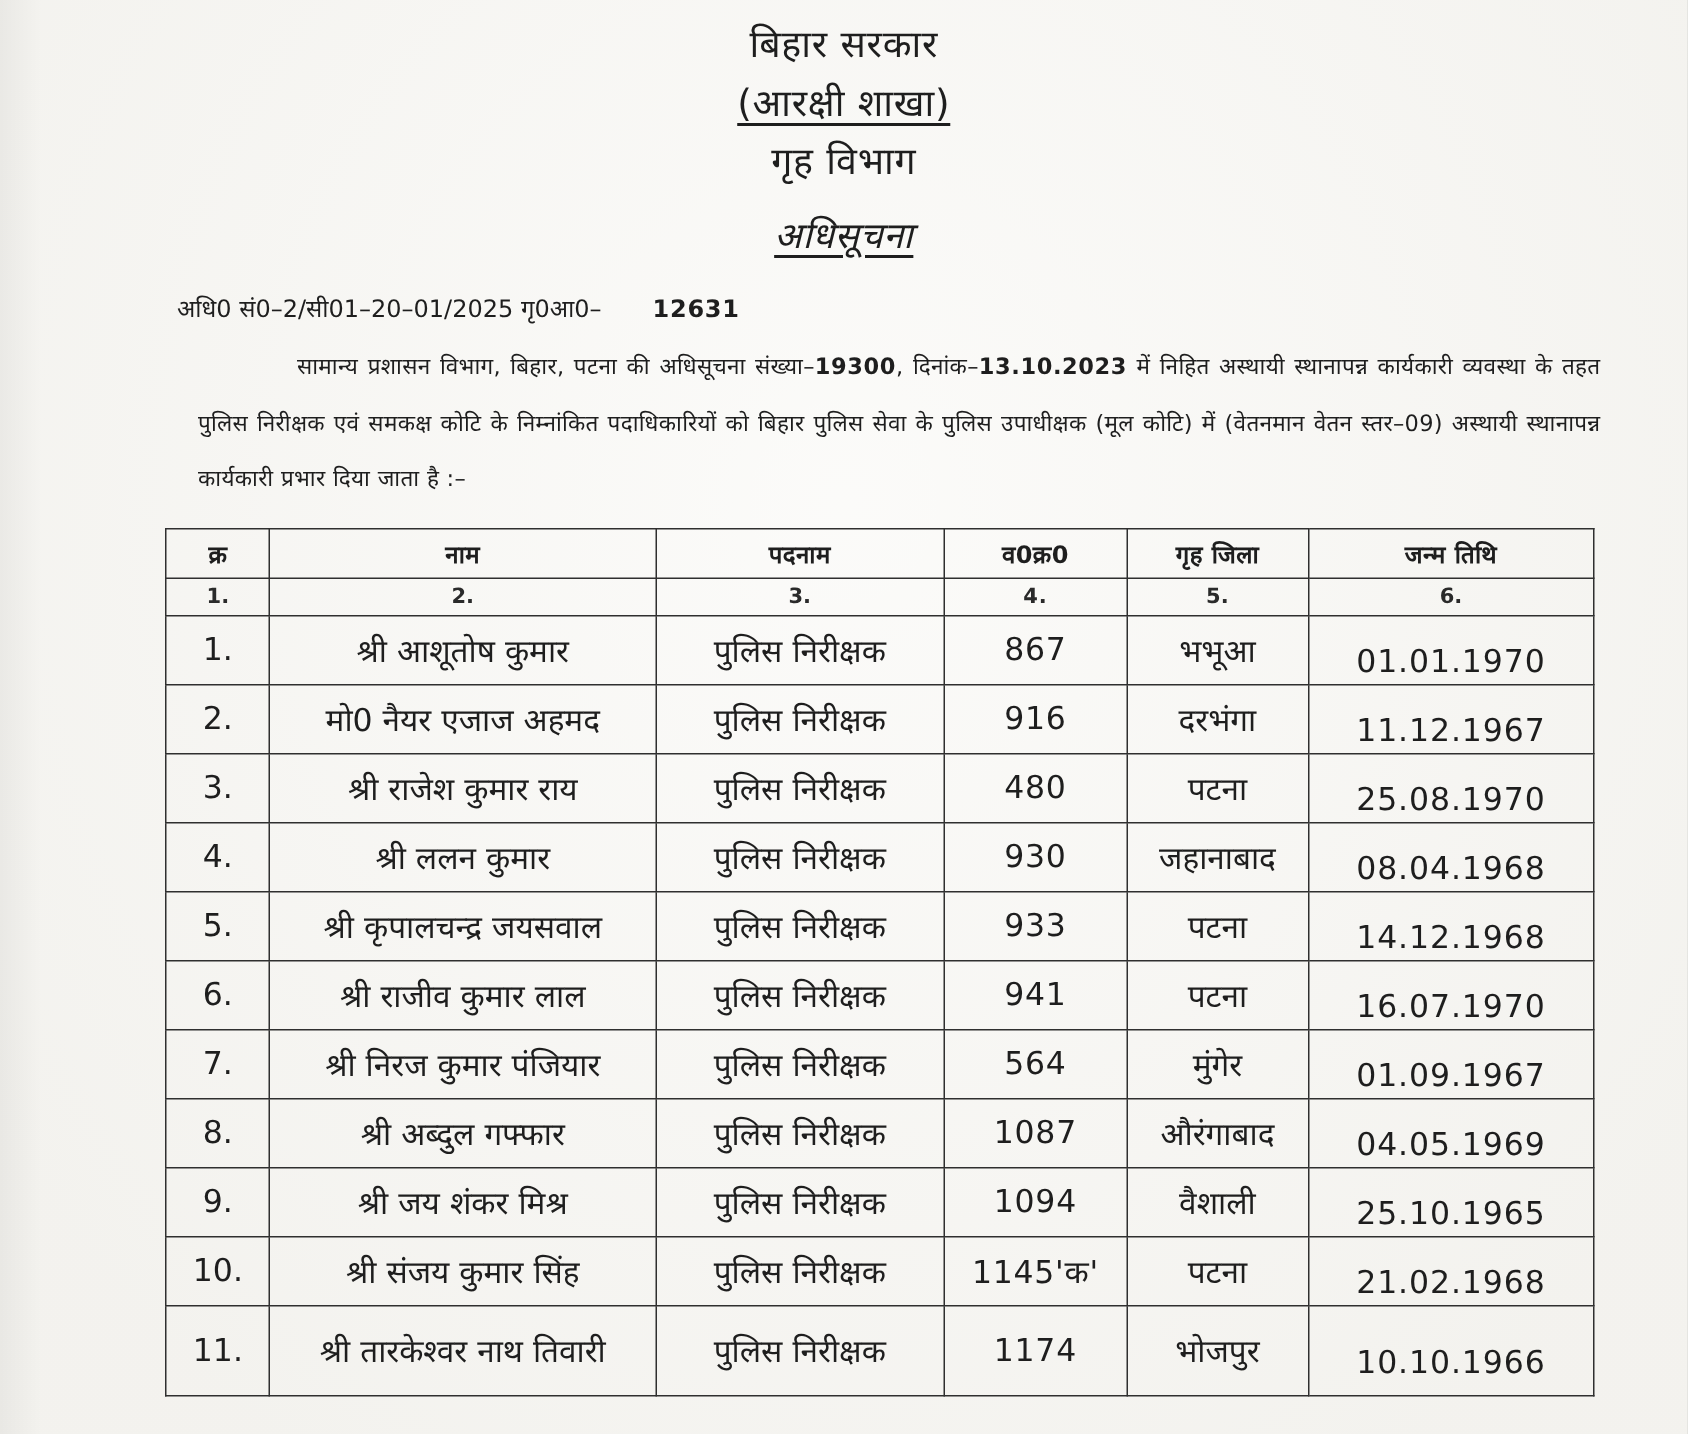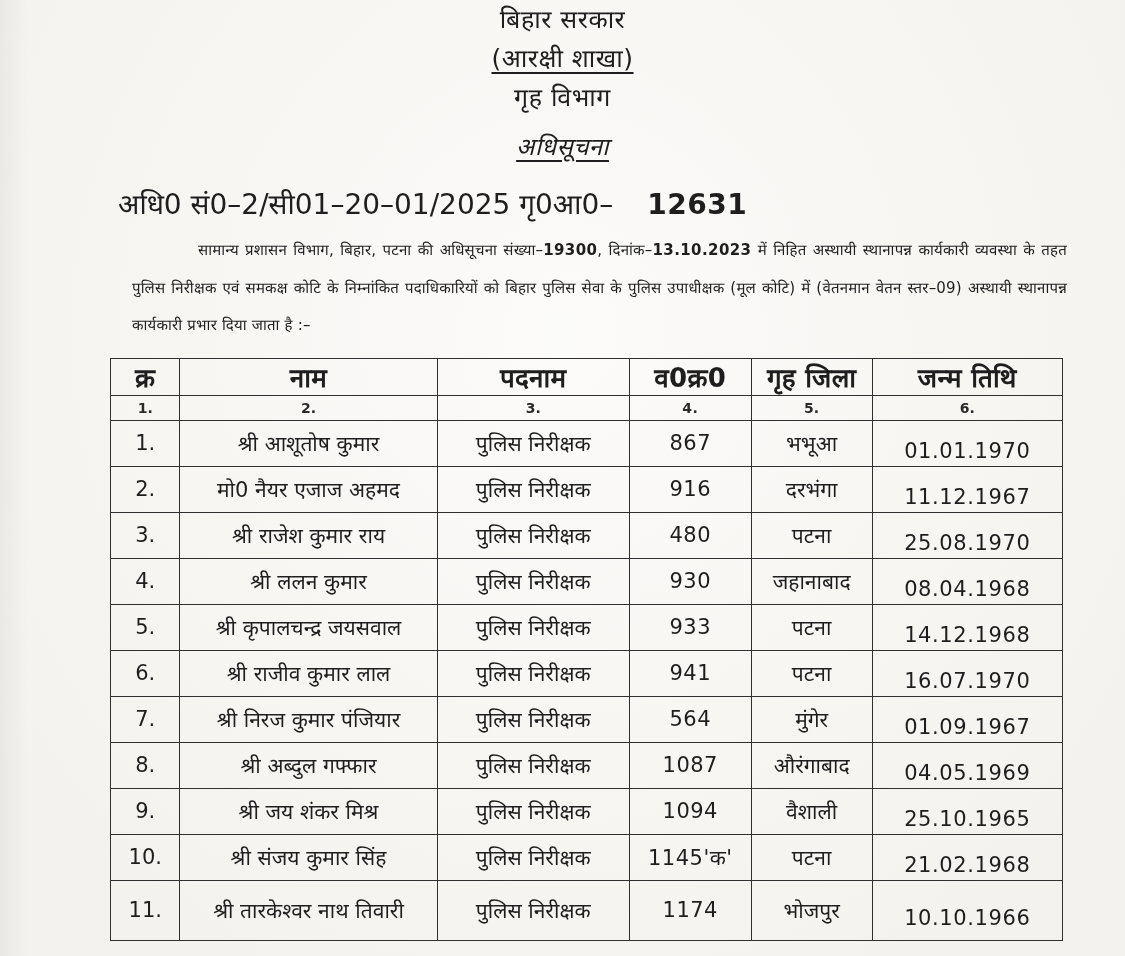--- a/index.html
+++ b/index.html
@@ -12,21 +12,21 @@
     overflow: hidden;
     background: #f7f6f2;
     background-image:
       linear-gradient(90deg, rgba(0,0,0,0.045) 0%, rgba(0,0,0,0.0) 2.5%),
       radial-gradient(ellipse at 50% 35%, rgba(255,255,255,0.55) 0%, rgba(0,0,0,0.015) 85%);
     color: #1e1e1e;
     font-family: "DejaVu Sans", sans-serif;
   }
 
   
-  .letterhead { text-align: center; }
+  .letterhead { text-align: center; padding-top: 10px; }
   .letterhead .line { font-size: 25px; line-height: 39px; letter-spacing: 0.5px; }
   .letterhead .underlined {
     text-decoration: underline;
     text-underline-offset: 5px;
     text-decoration-thickness: 1.5px;
   }
   .notice-title {
     text-align: center;
     font-size: 24px;
     margin-top: 12px;
@@ -36,21 +36,21 @@
     letter-spacing: 0.5px;
     font-style: italic;
   }
 
   
   .ref-line {
     display: flex;
     justify-content: space-between;
     align-items: baseline;
     margin: 22px 58px 0 118px;
-    font-size: 28px;
+    font-size: 16px;
     white-space: nowrap;
   }
   .ref-line .memo-no {
     font-weight: bold;
     margin-left: 34px;
     letter-spacing: 0.5px;
   }
   .ref-line .bold-date { font-weight: bold; letter-spacing: 0.3px; }
 
   
@@ -72,21 +72,21 @@
     margin: 13px 0 0 110px;
     background: transparent;
   }
   table.roster th, table.roster td {
     border: 1.6px solid #2f2f2f;
     text-align: center;
     vertical-align: middle;
     overflow: hidden;
   }
   table.roster thead th {
-    font-size: 26px;
+    font-size: 16px;
     font-weight: bold;
     height: 33px;
     letter-spacing: 0.3px;
   }
   table.roster tr.colnums td {
     height: 25px;
     font-size: 14px;
     font-weight: bold;
     color: #2a2a2a;
   }

